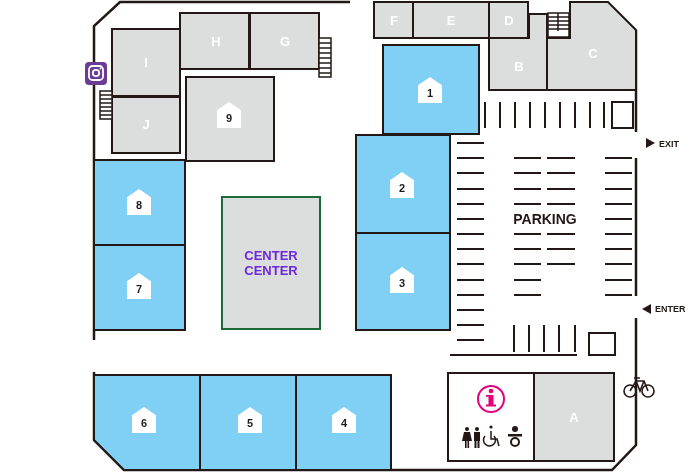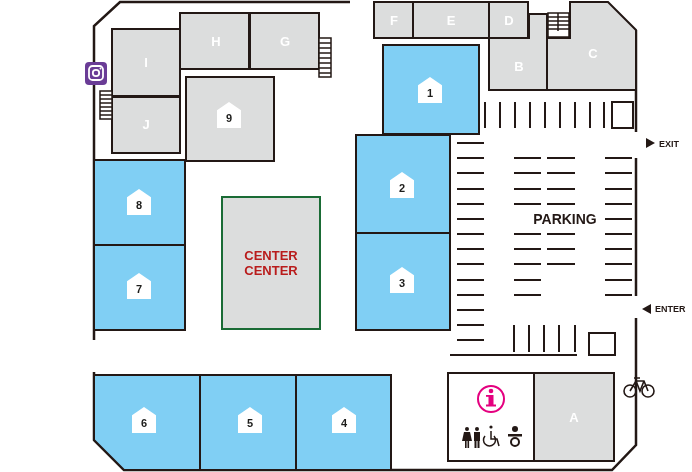--- a/index.html
+++ b/index.html
@@ -4,21 +4,21 @@
 <style>
   html, body { margin:0; padding:0; background:#ffffff; }
   body { width:692px; height:472px; overflow:hidden; position:relative; font-family:"Liberation Sans", sans-serif; }
   svg { position:absolute; left:0; top:0; }
   .lbl { position:absolute; font-family:"Liberation Sans", sans-serif; font-weight:bold; text-align:center; }
   .gray-lbl { color:#ffffff; font-size:13px; transform:translate(-50%,-50%); }
   .num { position:absolute; width:24px; height:26px; transform:translate(-50%,-50%); }
   .num .house { position:absolute; left:0; top:0; width:24px; height:26px; background:#ffffff;
      clip-path: polygon(50% 0, 100% 32%, 100% 100%, 0 100%, 0 32%); }
   .num span { position:absolute; left:0; right:0; top:10px; text-align:center; font-size:11px; font-weight:bold; color:#1d1d1b; }
-  .cc { color:#b91c1c; font-size:13px; line-height:15px; transform:translate(-50%,-50%); }
+  .cc { color:#6d28d9; font-size:13px; line-height:15px; transform:translate(-50%,-50%); }
   .parking { color:#231815; font-size:14px; transform:translate(-50%,-50%); }
   .dir { font-size:9px; color:#231815; transform:translate(0,-50%); white-space:nowrap; }
 </style>
 </head>
 <body>
 
 <svg width="692" height="472" viewBox="0 0 692 472">
 
   <g stroke="#231815" stroke-width="2.5" fill="none">
     <polyline points="94,340 94,26 120,2 350,2"></polyline>
@@ -251,16 +251,16 @@
 <div class="num" style="left:229px;top:115px;">
     <div class="house"></div>
     <span>9</span>
   </div>
 
 <div class="lbl cc" style="left:271px;top:263px;">
   <div>CENTER</div>
   <div>CENTER</div>
 </div>
 
-<div class="lbl parking" style="left:545px;top:219px;margin-left:20px;">PARKING</div>
+<div class="lbl parking" style="left:545px;top:219px;">PARKING</div>
 
 <div class="lbl dir" style="left:659px;top:144px;">EXIT</div>
 <div class="lbl dir" style="left:655px;top:309px;text-align:right;">ENTER</div>
 
 </body></html>

